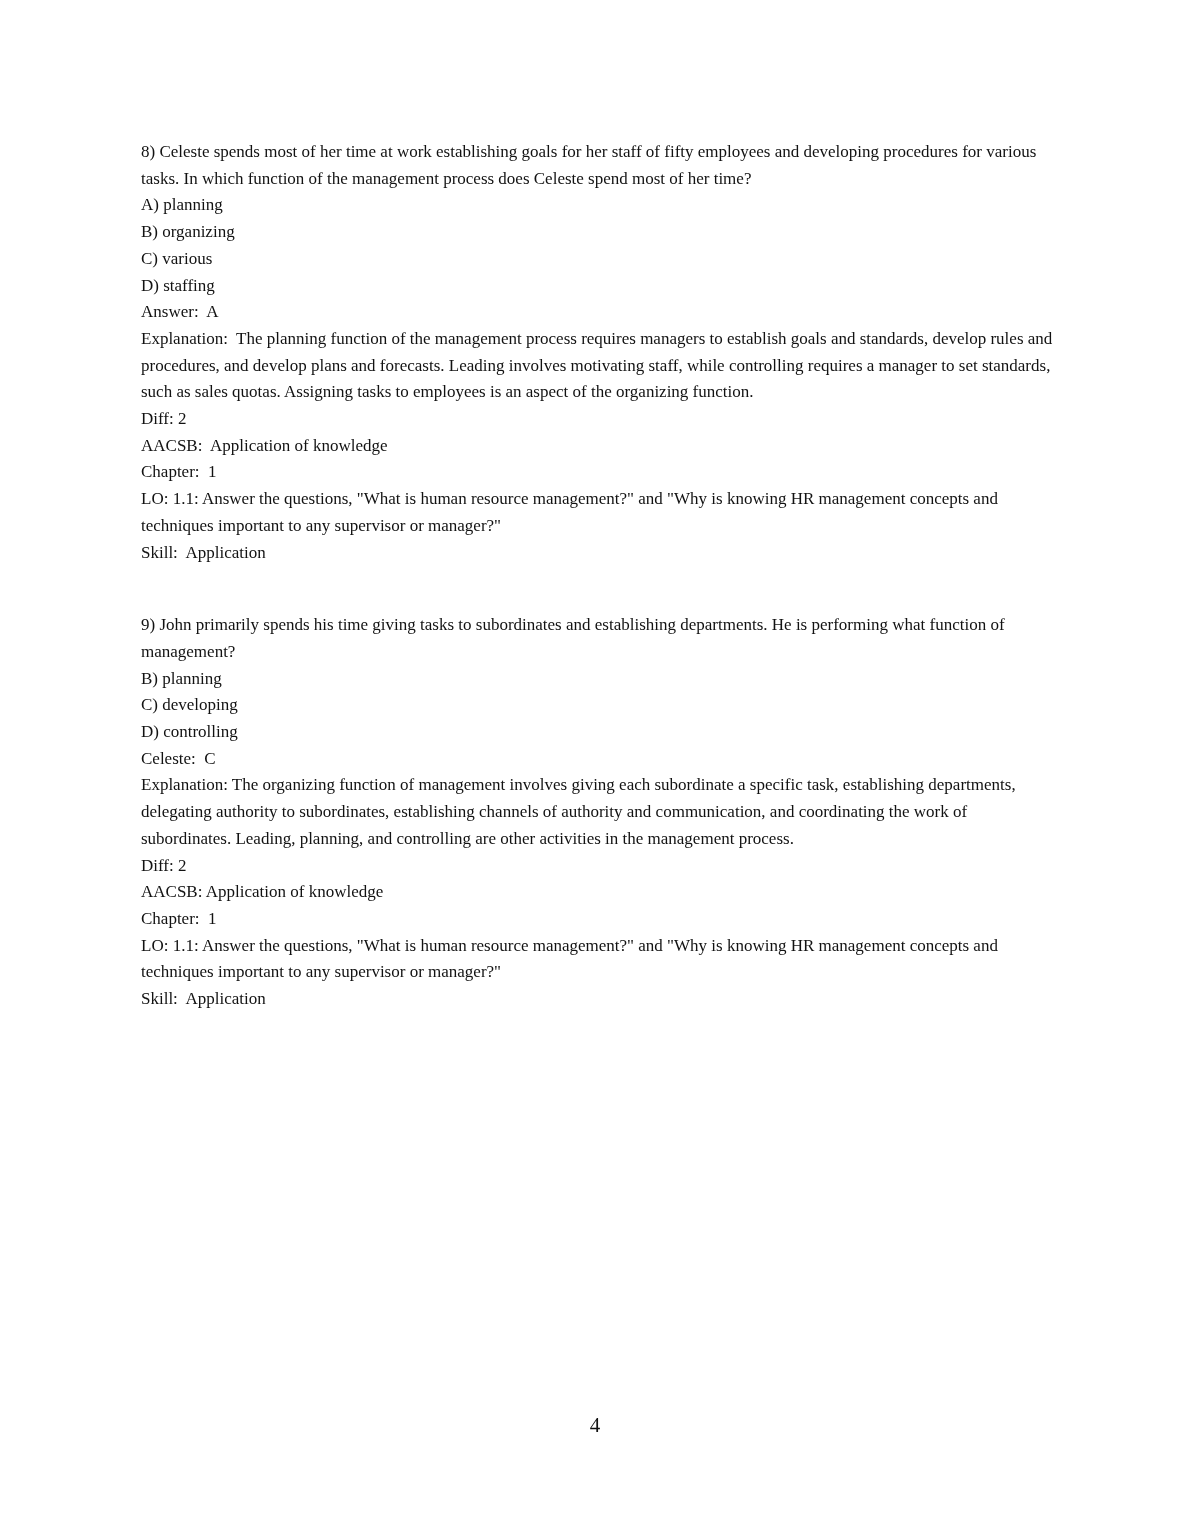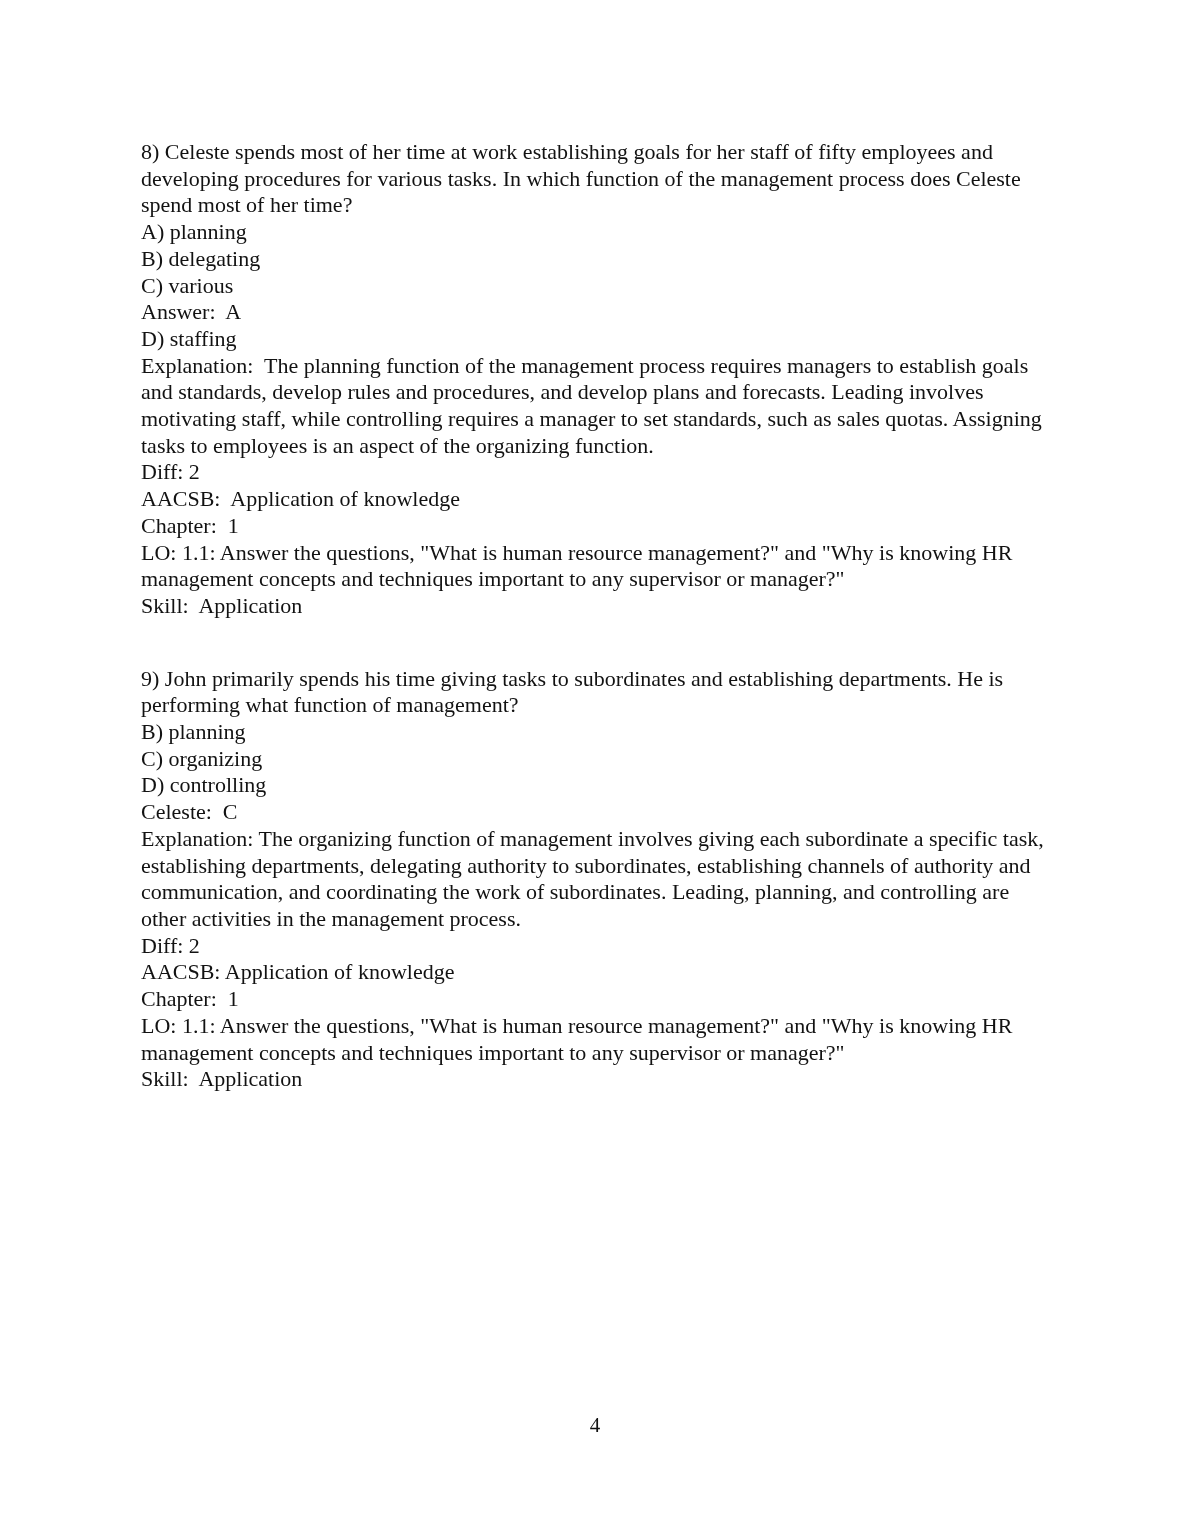--- a/index.html
+++ b/index.html
@@ -18,21 +18,21 @@
   }
   .content {
     position: absolute;
     left: 141px;
     top: 139px;
     width: 916px;
   }
   .content p {
     margin: 0;
     padding: 0;
-    font-size: 22px;
+    font-size: 17px;
     line-height: 26.7px;
     white-space: pre-wrap;
   }
   .question + .question {
     margin-top: 46px;
   }
   .page-number {
     position: absolute;
     top: 1412px;
     left: 0;
@@ -44,36 +44,36 @@
 </style>
 </head>
 <body>
 
 <div class="page">
   <div class="content">
 
     <section class="question">
       <p>8) Celeste spends most of her time at work establishing goals for her staff of fifty employees and developing procedures for various tasks. In which function of the management process does Celeste spend most of her time?</p>
       <p>A) planning</p>
-      <p>B) delegating</p>
+      <p>B) organizing</p>
       <p>C) various</p>
+      <p>D) staffing</p>
       <p>Answer:  A</p>
-      <p>D) staffing</p>
       <p>Explanation:  The planning function of the management process requires managers to establish goals and standards, develop rules and procedures, and develop plans and forecasts. Leading involves motivating staff, while controlling requires a manager to set standards, such as sales quotas. Assigning tasks to employees is an aspect of the organizing function.</p>
       <p>Diff: 2</p>
       <p>AACSB:  Application of knowledge</p>
       <p>Chapter:  1</p>
       <p>LO: 1.1: Answer the questions, "What is human resource management?" and "Why is knowing HR management concepts and techniques important to any supervisor or manager?"</p>
       <p>Skill:  Application</p>
     </section>
 
     <section class="question">
       <p>9) John primarily spends his time giving tasks to subordinates and establishing departments. He is performing what function of management?</p>
       <p>B) planning</p>
-      <p>C) organizing</p>
+      <p>C) developing</p>
       <p>D) controlling</p>
       <p>Celeste:  C</p>
       <p>Explanation: The organizing function of management involves giving each subordinate a specific task, establishing departments, delegating authority to subordinates, establishing channels of authority and communication, and coordinating the work of subordinates. Leading, planning, and controlling are other activities in the management process.</p>
       <p>Diff: 2</p>
       <p>AACSB: Application of knowledge</p>
       <p>Chapter:  1</p>
       <p>LO: 1.1: Answer the questions, "What is human resource management?" and "Why is knowing HR management concepts and techniques important to any supervisor or manager?"</p>
       <p>Skill:  Application</p>
     </section>
 

